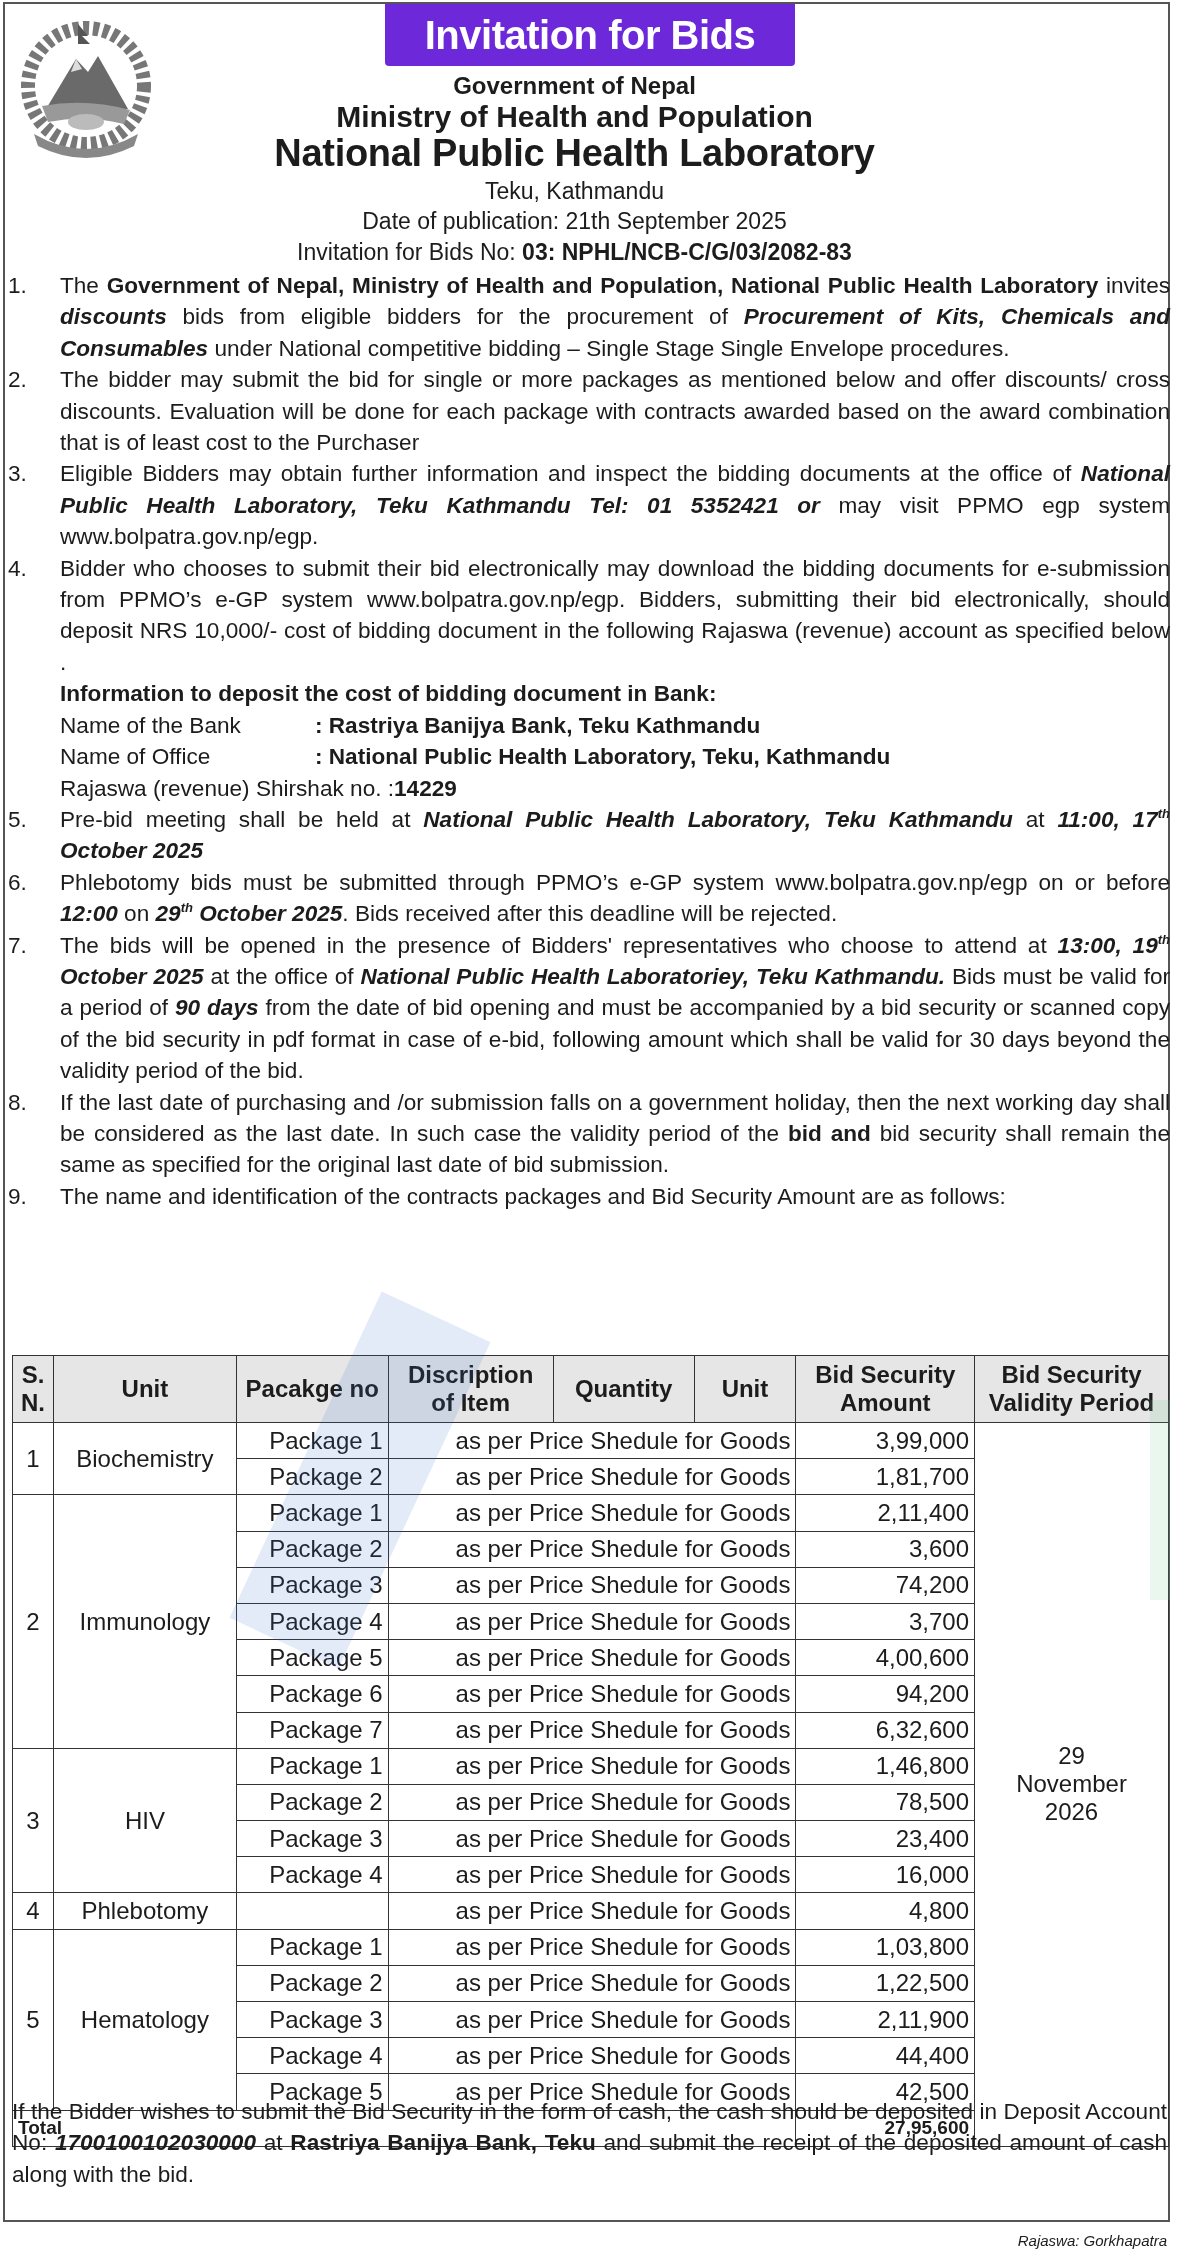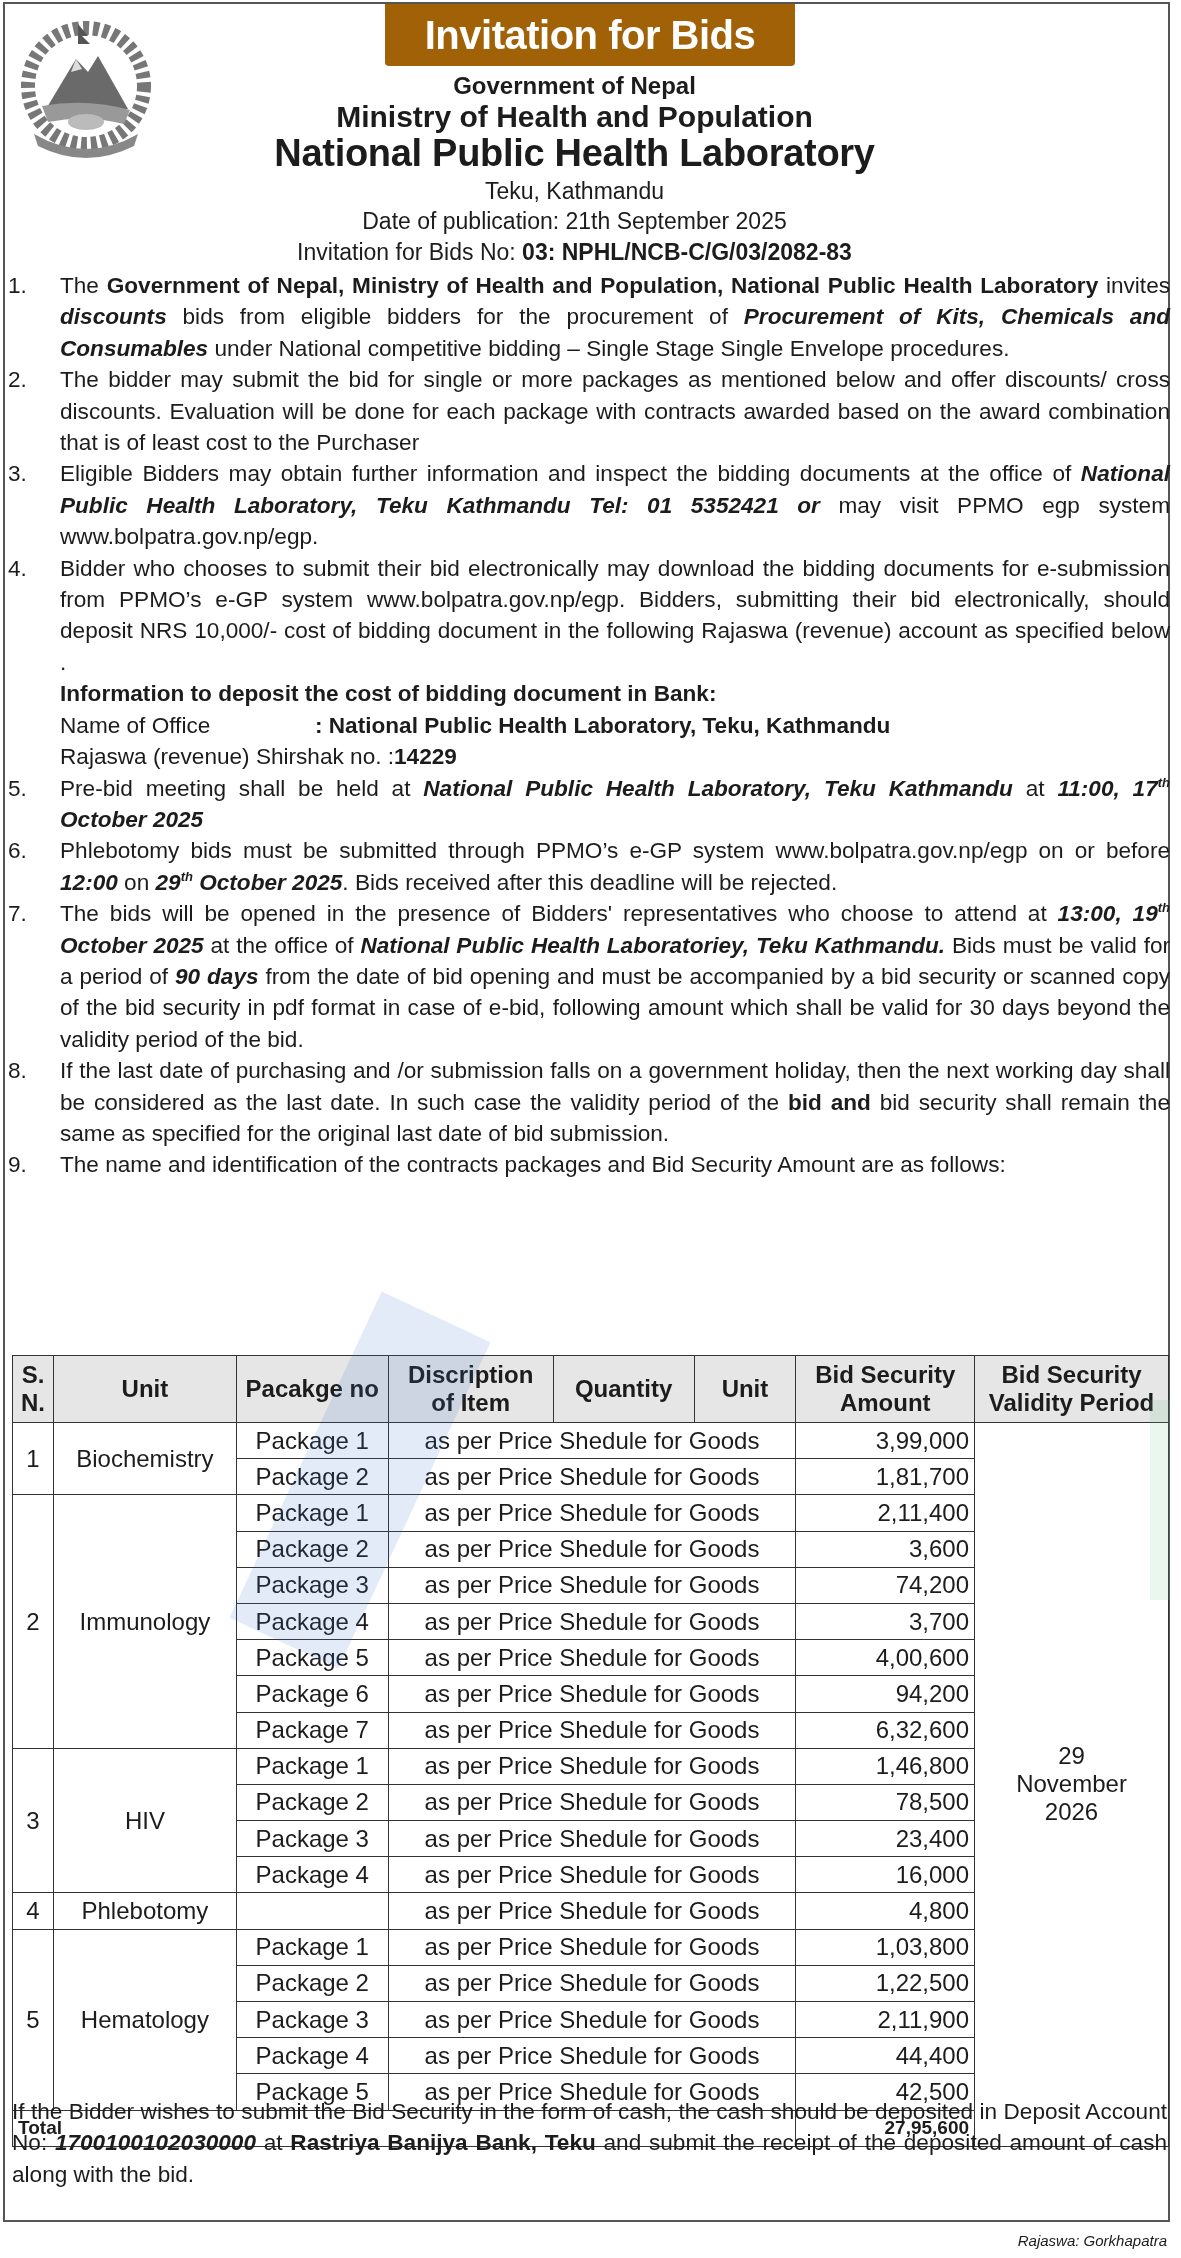--- a/index.html
+++ b/index.html
@@ -2,21 +2,21 @@
 <html><head>
 <meta charset="utf-8">
 <style>
   html, body { margin: 0; padding: 0; background: #ffffff; }
   body { width: 1181px; height: 2258px; position: relative; overflow: hidden;
          font-family: "Liberation Sans", "DejaVu Sans", sans-serif; color: #1c1c1c; }
   .frame { position: absolute; left: 3px; top: 2px; width: 1167px; height: 2220px;
            border: 2px solid #555; box-sizing: border-box; background: #fff; }
   .emblem { position: absolute; left: 16px; top: 14px; width: 140px; height: 150px; }
   .title-box { position: absolute; left: 385px; top: 4px; width: 410px; height: 62px;
-               background: #a16207; color: #fff; border-radius: 0 0 4px 4px;
+               background: #6d28d9; color: #fff; border-radius: 0 0 4px 4px;
                font-weight: bold; font-size: 40px; line-height: 62px; text-align: center; letter-spacing: -0.5px; }
   .hdr { position: absolute; left: 0; width: 1109px; text-align: center; margin-left: 20px; }
   .h-gov { top: 72px; font-size: 24px; font-weight: bold; }
   .h-min { top: 100px; font-size: 30px; font-weight: bold; }
   .h-lab { top: 132px; font-size: 38px; font-weight: bold; letter-spacing: -0.3px; }
   .h-loc { top: 178px; font-size: 23px; }
   .h-date { top: 208px; font-size: 23px; }
   .h-ifb { top: 239px; font-size: 23px; }
   .h-ifb b { font-weight: bold; }
 
@@ -30,21 +30,21 @@
   b, .b { font-weight: bold; }
   .bi { font-weight: bold; font-style: italic; }
   sup { font-size: 13px; line-height: 0; }
 
   table.bids { position: absolute; left: 12px; top: 1355px; width: 1157px; border-collapse: collapse;
                font-size: 24px; }
   table.bids th, table.bids td { border: 1.5px solid #333; padding: 0 5px; height: 35.2px; }
   table.bids th { background: #e6e6e6; font-weight: bold; line-height: 28px; height: 66px; text-align: center; }
   td.c { text-align: center; }
   td.r { text-align: right; }
-  td.l { text-align: center; white-space: nowrap; }
+  td.l { text-align: right; white-space: nowrap; }
   .total-row td { font-weight: bold; font-size: 19px; height: 40px; }
 
   .footer-text { position: absolute; left: 12px; top: 2096px; width: 1155px; font-size: 22.6px; line-height: 31.4px; text-align: justify; }
   .source { position: absolute; right: 14px; top: 2232px; font-size: 15px; font-style: italic; }
   .watermark { position: absolute; pointer-events: none; opacity: 0.14; }
 </style>
 </head>
 <body>
 
 <div class="frame"></div>
@@ -78,20 +78,24 @@
   </div>
   <div class="item">
     <span class="num">3.</span>
     <span>Eligible Bidders may obtain further information and inspect the bidding documents at the office of </span><span class="bi">National Public Health Laboratory, Teku Kathmandu Tel: 01 5352421  or</span><span> may visit PPMO egp system www.bolpatra.gov.np/egp.</span>
   </div>
   <div class="item">
     <span class="num">4.</span><span>Bidder who chooses to submit their bid electronically may download the bidding documents for e-submission from PPMO’s e-GP system www.bolpatra.gov.np/egp. Bidders, submitting their bid electronically, should deposit NRS 10,000/- cost of bidding document in the following Rajaswa (revenue) account as specified below .</span>
   </div>
   <div class="bank">
     <div class="b">Information to deposit the cost of bidding document in Bank:</div>
+    <div class="row">
+        <span class="lbl">Name of the Bank</span>
+        <b>: Rastriya Banijya Bank, Teku Kathmandu</b>
+      </div>
     <div class="row">
         <span class="lbl">Name of Office</span>
         <b>: National Public Health Laboratory, Teku, Kathmandu</b>
       </div>
     <div class="row">
         <span>Rajaswa (revenue) Shirshak no. : </span>
         <b>14229</b>
       </div>
   </div>
   <div class="item">

